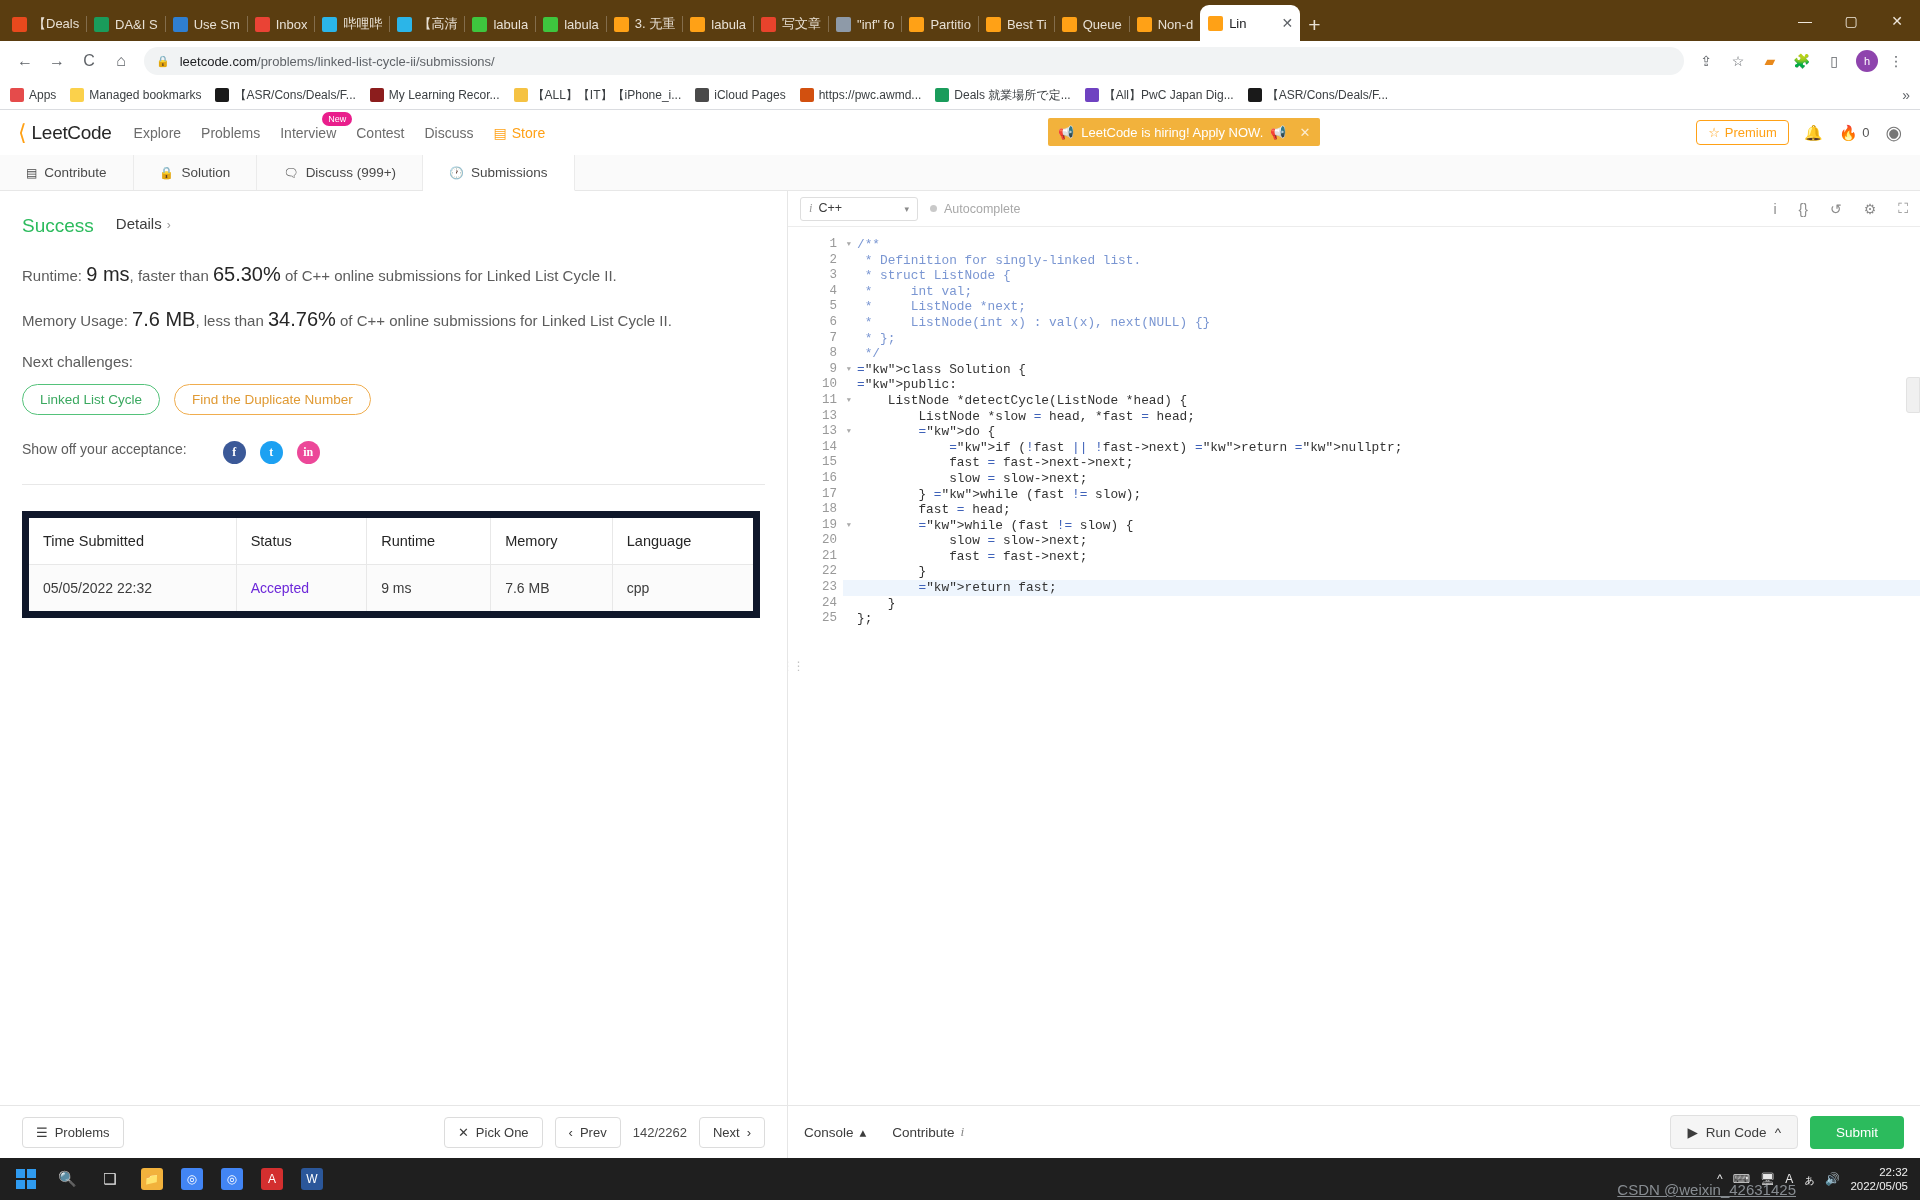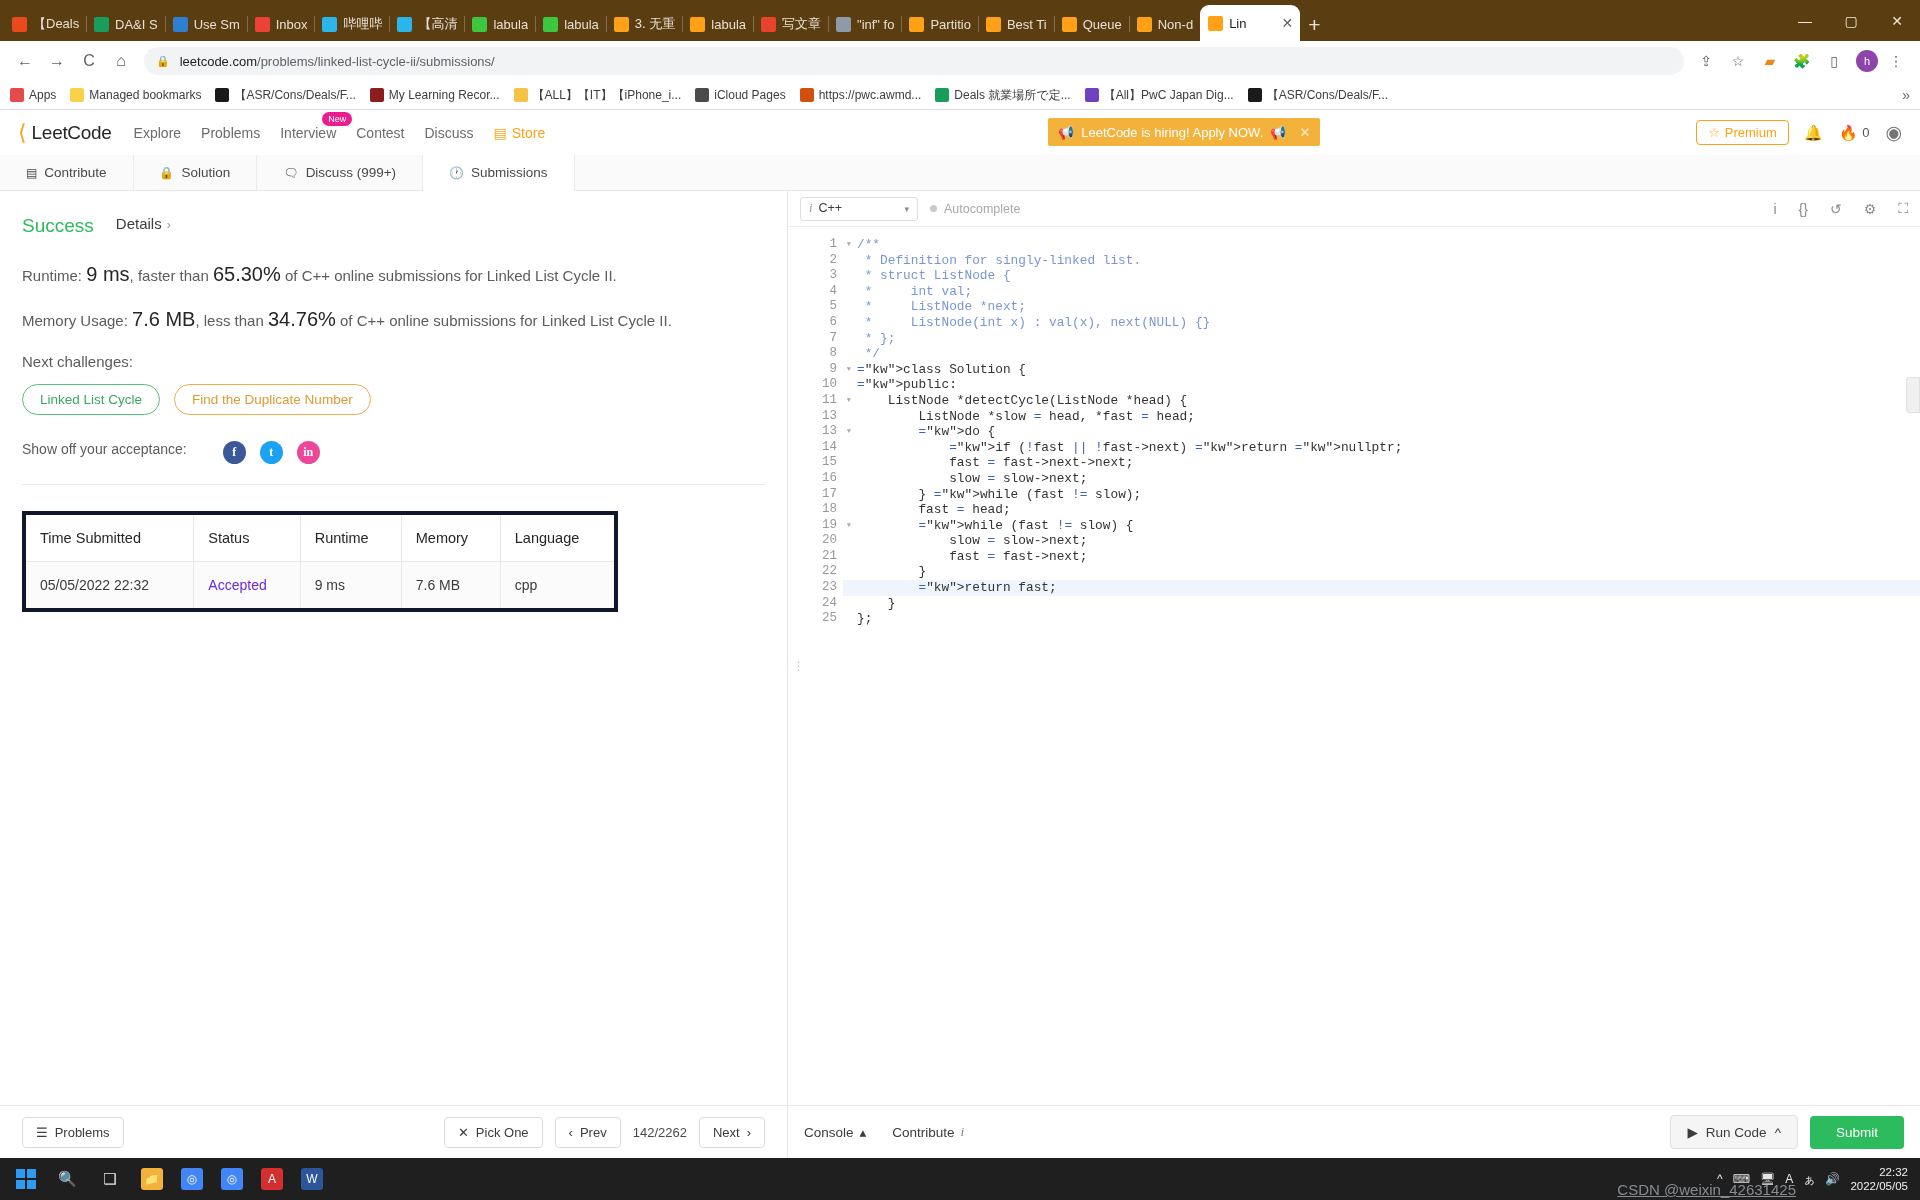--- a/index.html
+++ b/index.html
@@ -151,21 +151,21 @@
     width: 23px; height: 23px; border-radius: 50%; color: #fff;
     font-size: 12px; display: flex; align-items: center; justify-content: center;
     font-family: "Liberation Serif", serif; font-weight: bold;
   }
   .sico.fb { background: #3b5998; }
   .sico.tw { background: #1da1f2; }
   .sico.li { background: #ec4899; }
 
   .sep-line { height: 1px; background: #e8e8e8; margin: 0 0 26px 0; }
 
-  .sub-table { width: 596px; border: 4px solid #0f172a; border-collapse: collapse; }
+  .sub-table { width: 738px; border: 7px solid #0f172a; border-collapse: collapse; }
   .sub-table th, .sub-table td {
     border: 1px solid #e8e8e8; text-align: left; font-weight: normal;
     padding: 15px 14px; font-size: 14px; color: #3c3c3c;
   }
   .sub-table th { color: #262626; font-size: 14.5px; }
   .sub-table td.status { color: #6d28d9; }
   .sub-table tbody tr { background: #fbfbfb; }
 
   .left-footer {
     height: 53px; border-top: 1px solid #e6e6e6; display: flex; align-items: center;

